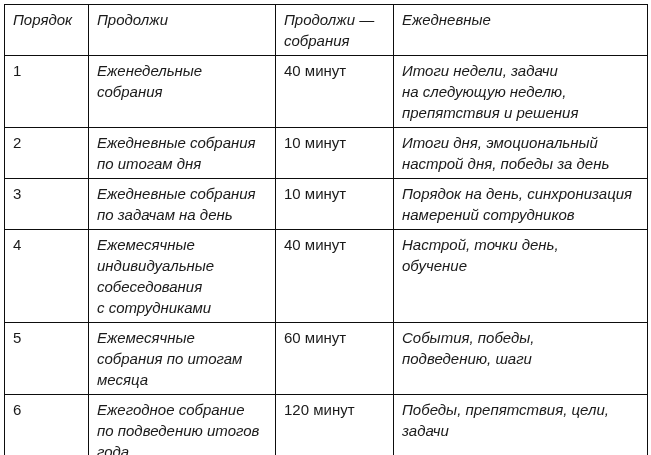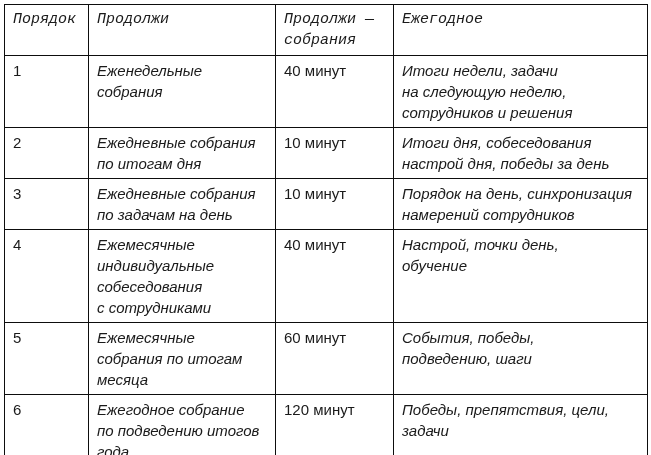--- a/index.html
+++ b/index.html
@@ -46,21 +46,21 @@
   
   table.meetings thead th { font-style: italic; }
 
   
   table.meetings tbody td.name,
   table.meetings tbody td.content { font-style: italic; }
   table.meetings tbody td.order,
   table.meetings tbody td.duration { font-style: normal; }
 
   
-  tr.r-head { height: 44px; font-family: Liberation Mono, monospace; }
+  tr.r-head { height: 44px; }
   tr.r-0 { height: 67px; }
   tr.r-1 { height: 51px; }
   tr.r-2 { height: 51px; }
   tr.r-3 { height: 92px; }
   tr.r-4 { height: 63px; }
   tr.r-5 { height: 69px; }
 </style>
 </head>
 <body>
 
@@ -71,39 +71,39 @@
       <col class="c-name">
       <col class="c-duration">
       <col class="c-content">
     </colgroup>
     <thead>
       <tr class="r-head">
         <th>Порядок</th>
         <th>Продолжи</th>
         <th>Продолжи —
 собрания</th>
-        <th>Ежегодное</th>
+        <th>Ежедневные</th>
       </tr>
     </thead>
     <tbody>
       <tr class="r-0">
         <td class="order">1</td>
         <td class="name">Еженедельные
 собрания</td>
         <td class="duration">40 минут</td>
         <td class="content">Итоги недели, задачи
 на следующую неделю,
-сотрудников и решения</td>
+препятствия и решения</td>
       </tr>
       <tr class="r-1">
         <td class="order">2</td>
         <td class="name">Ежедневные собрания
 по итогам дня</td>
         <td class="duration">10 минут</td>
-        <td class="content">Итоги дня, собеседования
+        <td class="content">Итоги дня, эмоциональный
 настрой дня, победы за день</td>
       </tr>
       <tr class="r-2">
         <td class="order">3</td>
         <td class="name">Ежедневные собрания
 по задачам на день</td>
         <td class="duration">10 минут</td>
         <td class="content">Порядок на день, синхронизация
 намерений сотрудников</td>
       </tr>

